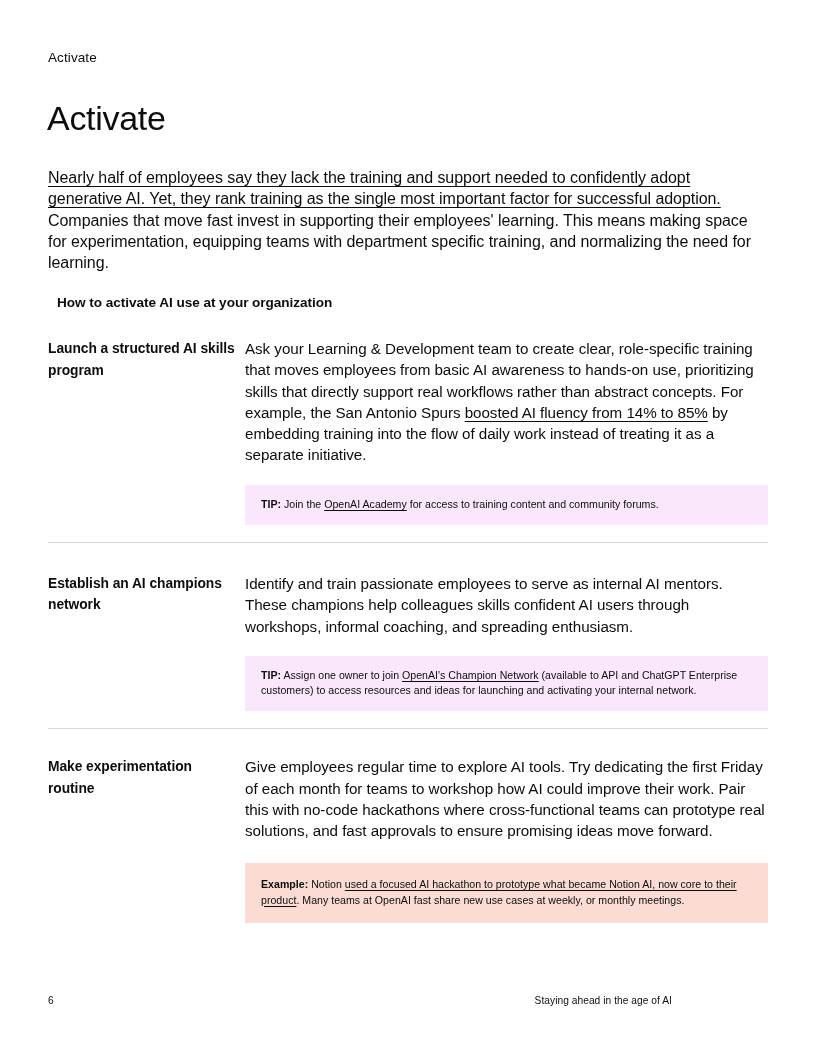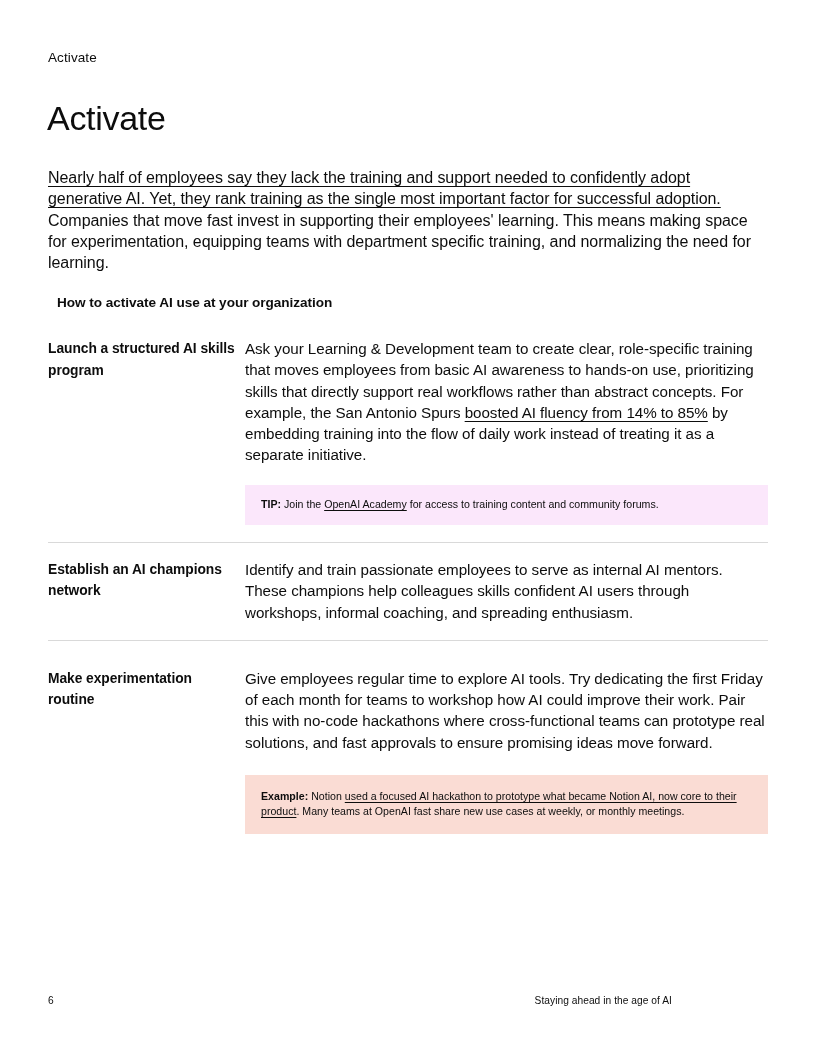--- a/index.html
+++ b/index.html
@@ -119,21 +119,21 @@
   .row-body p a,
   .intro a {
     color: inherit;
     text-decoration: underline;
     text-underline-offset: 2.5px;
     text-decoration-thickness: 1px;
   }
 
   
   .row-1 { padding-bottom: 17px; }
-  .row-2 { padding-top: 16px; padding-bottom: 17px; }
+  .row-2 { padding-top: 30px; padding-bottom: 17px; }
   .row-3 { padding-top: 27px; padding-bottom: 20px; }
 
   
   .callout {
     margin-top: 19px;
     padding: 12px 16px 13px 16px;
     font-size: 10.6px;
     line-height: 15.2px;
     letter-spacing: 0.01px;
     color: #0d0d0d;
@@ -195,20 +195,23 @@
         <div class="callout tip">
           <span class="tag">TIP:</span><span> Join the </span><a href="#">OpenAI Academy</a><span> for access to training content and community forums.</span>
         </div>
       </div>
     </div>
 
     <div class="row row-2">
       <div class="row-label">Establish an AI champions network</div>
       <div class="row-body">
         <p><span>Identify and train passionate employees to serve as internal AI mentors. These champions help colleagues skills confident AI users through workshops, informal coaching, and spreading enthusiasm.</span></p>
+        <div class="callout tip">
+          <span class="tag">TIP:</span><span> Assign one owner to join </span><a href="#">OpenAI's Champion Network</a><span> (available to API and ChatGPT Enterprise customers) to access resources and ideas for launching and activating your internal network.</span>
+        </div>
       </div>
     </div>
 
     <div class="row row-3">
       <div class="row-label">Make experimentation routine</div>
       <div class="row-body">
         <p><span>Give employees regular time to explore AI tools. Try dedicating the first Friday of each month for teams to workshop how AI could improve their work. Pair this with no-code hackathons where cross-functional teams can prototype real solutions, and fast approvals to ensure promising ideas move forward.</span></p>
         <div class="callout example">
           <span class="tag">Example:</span><span> Notion </span><a href="#">used a focused AI hackathon to prototype what became Notion AI, now core to their product</a><span>. Many teams at OpenAI fast share new use cases at weekly, or monthly meetings.</span>
         </div>

